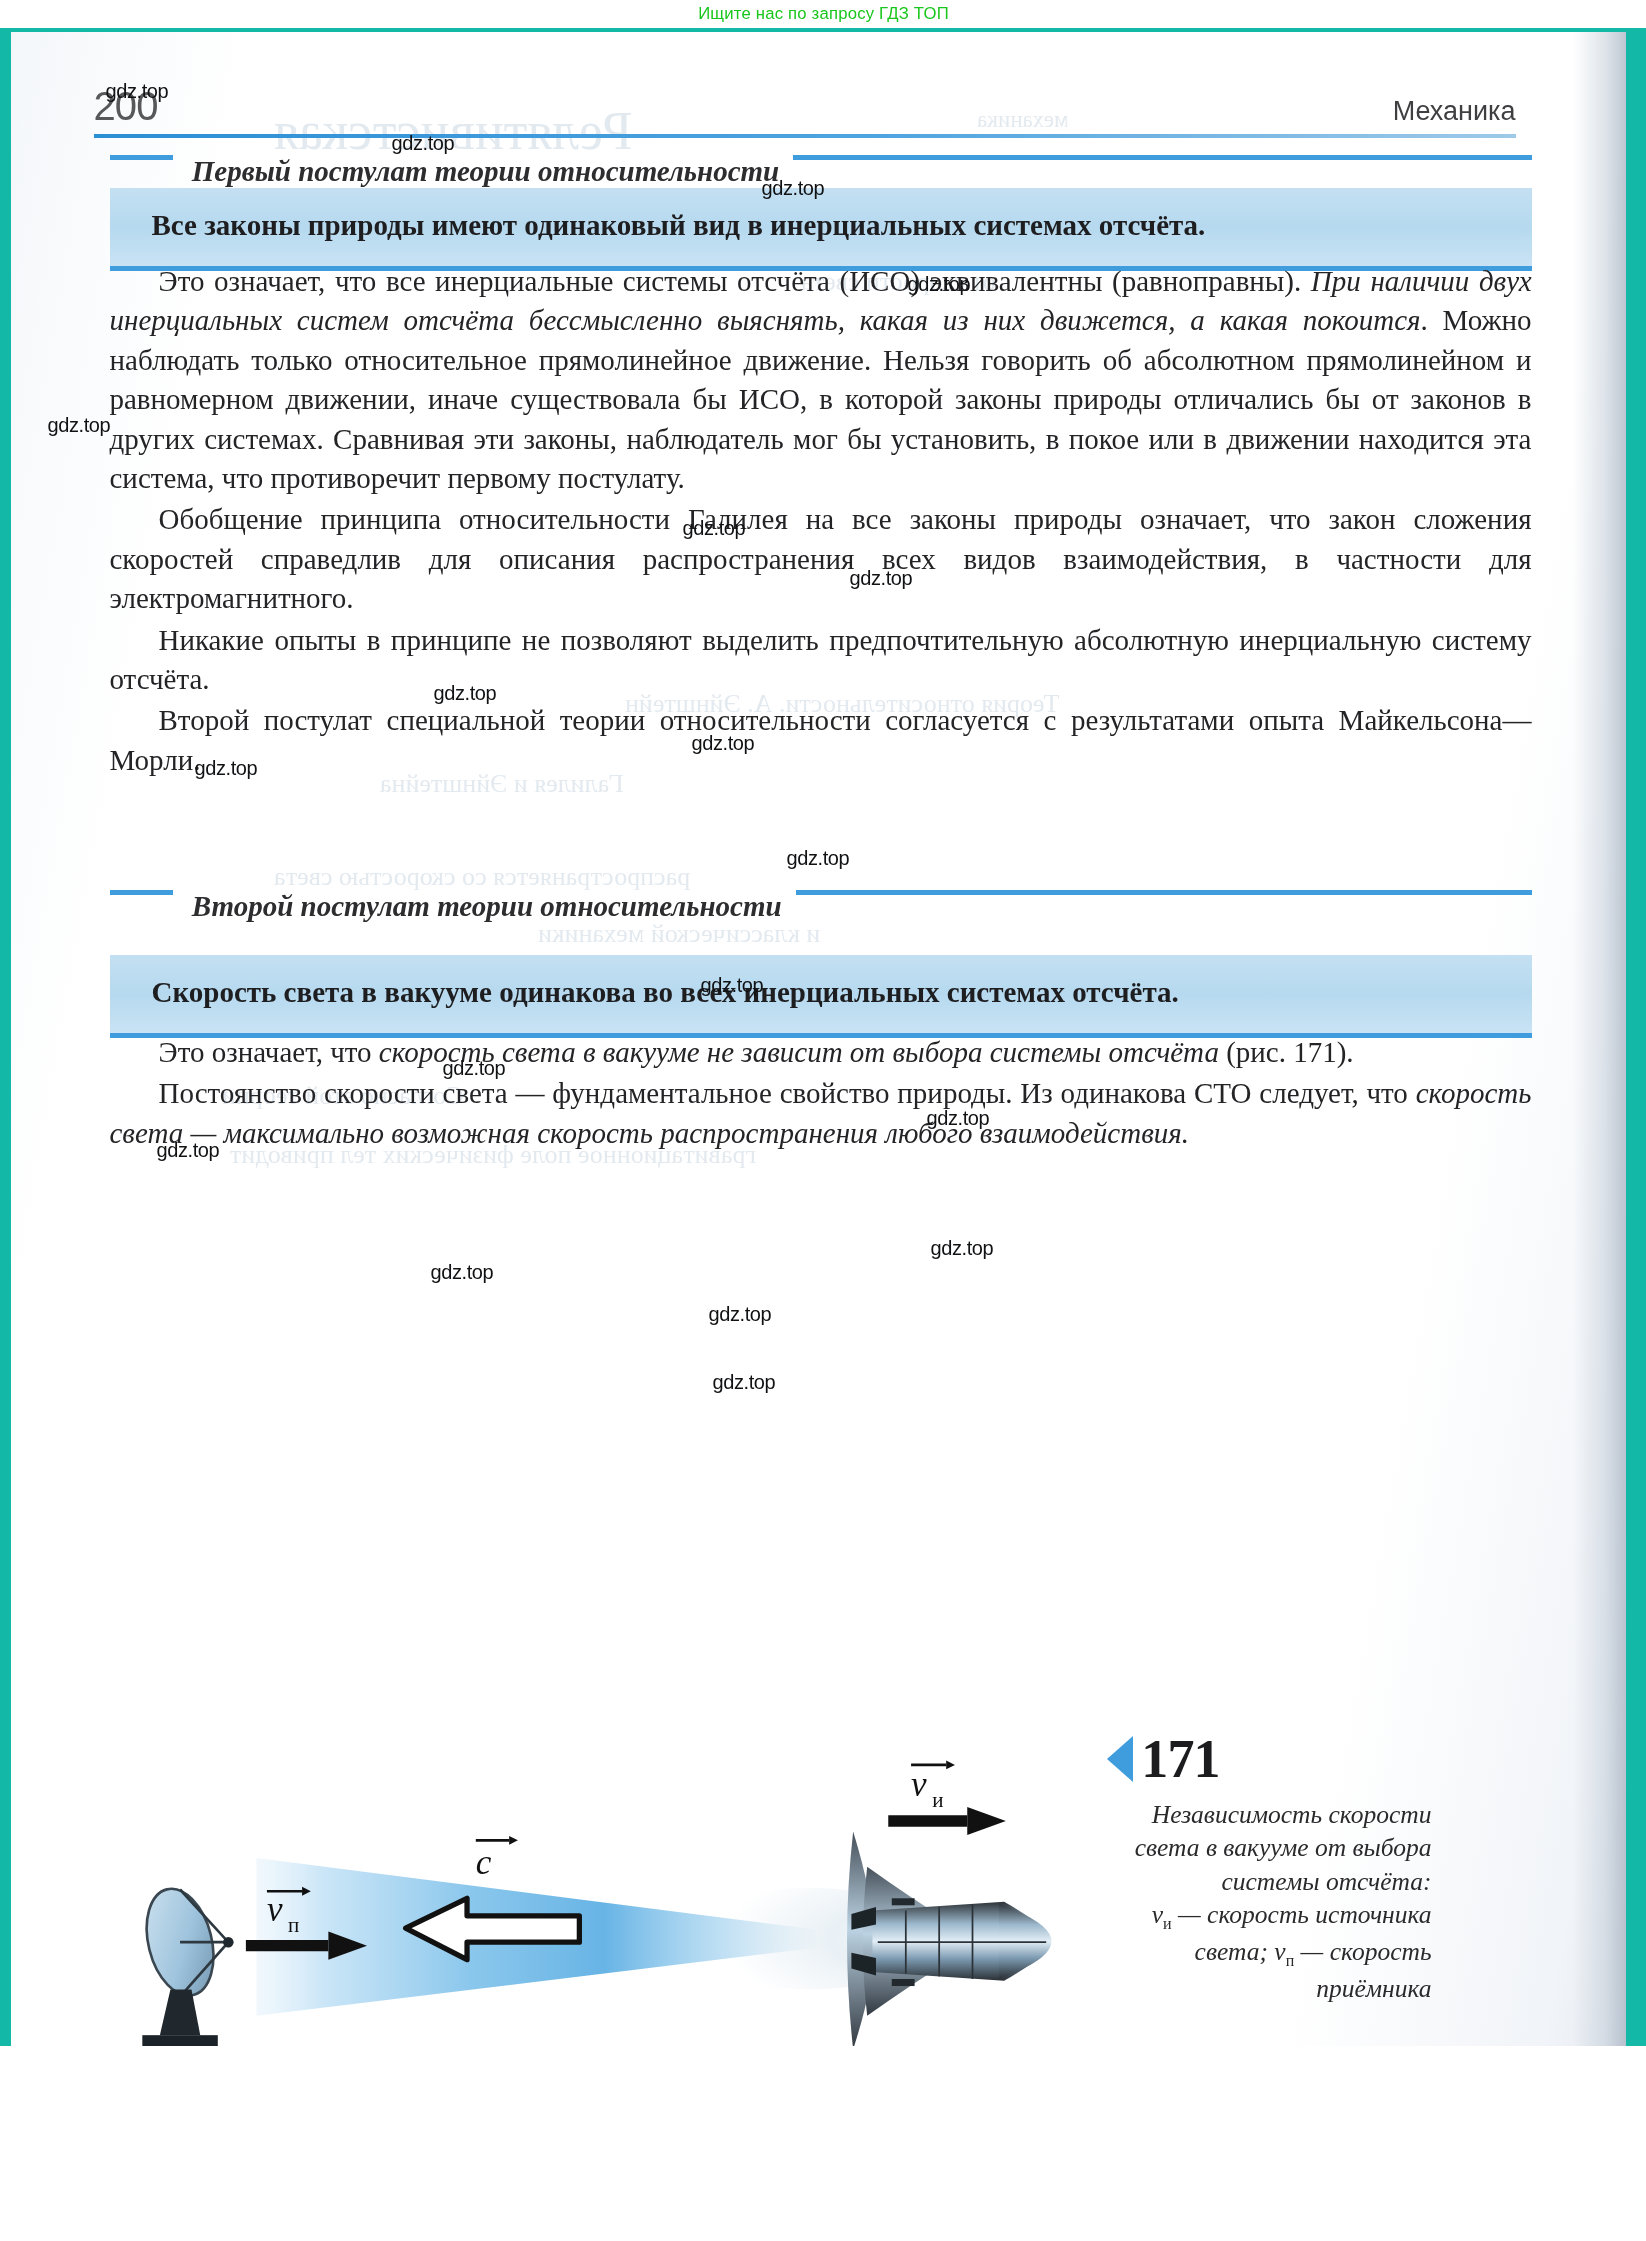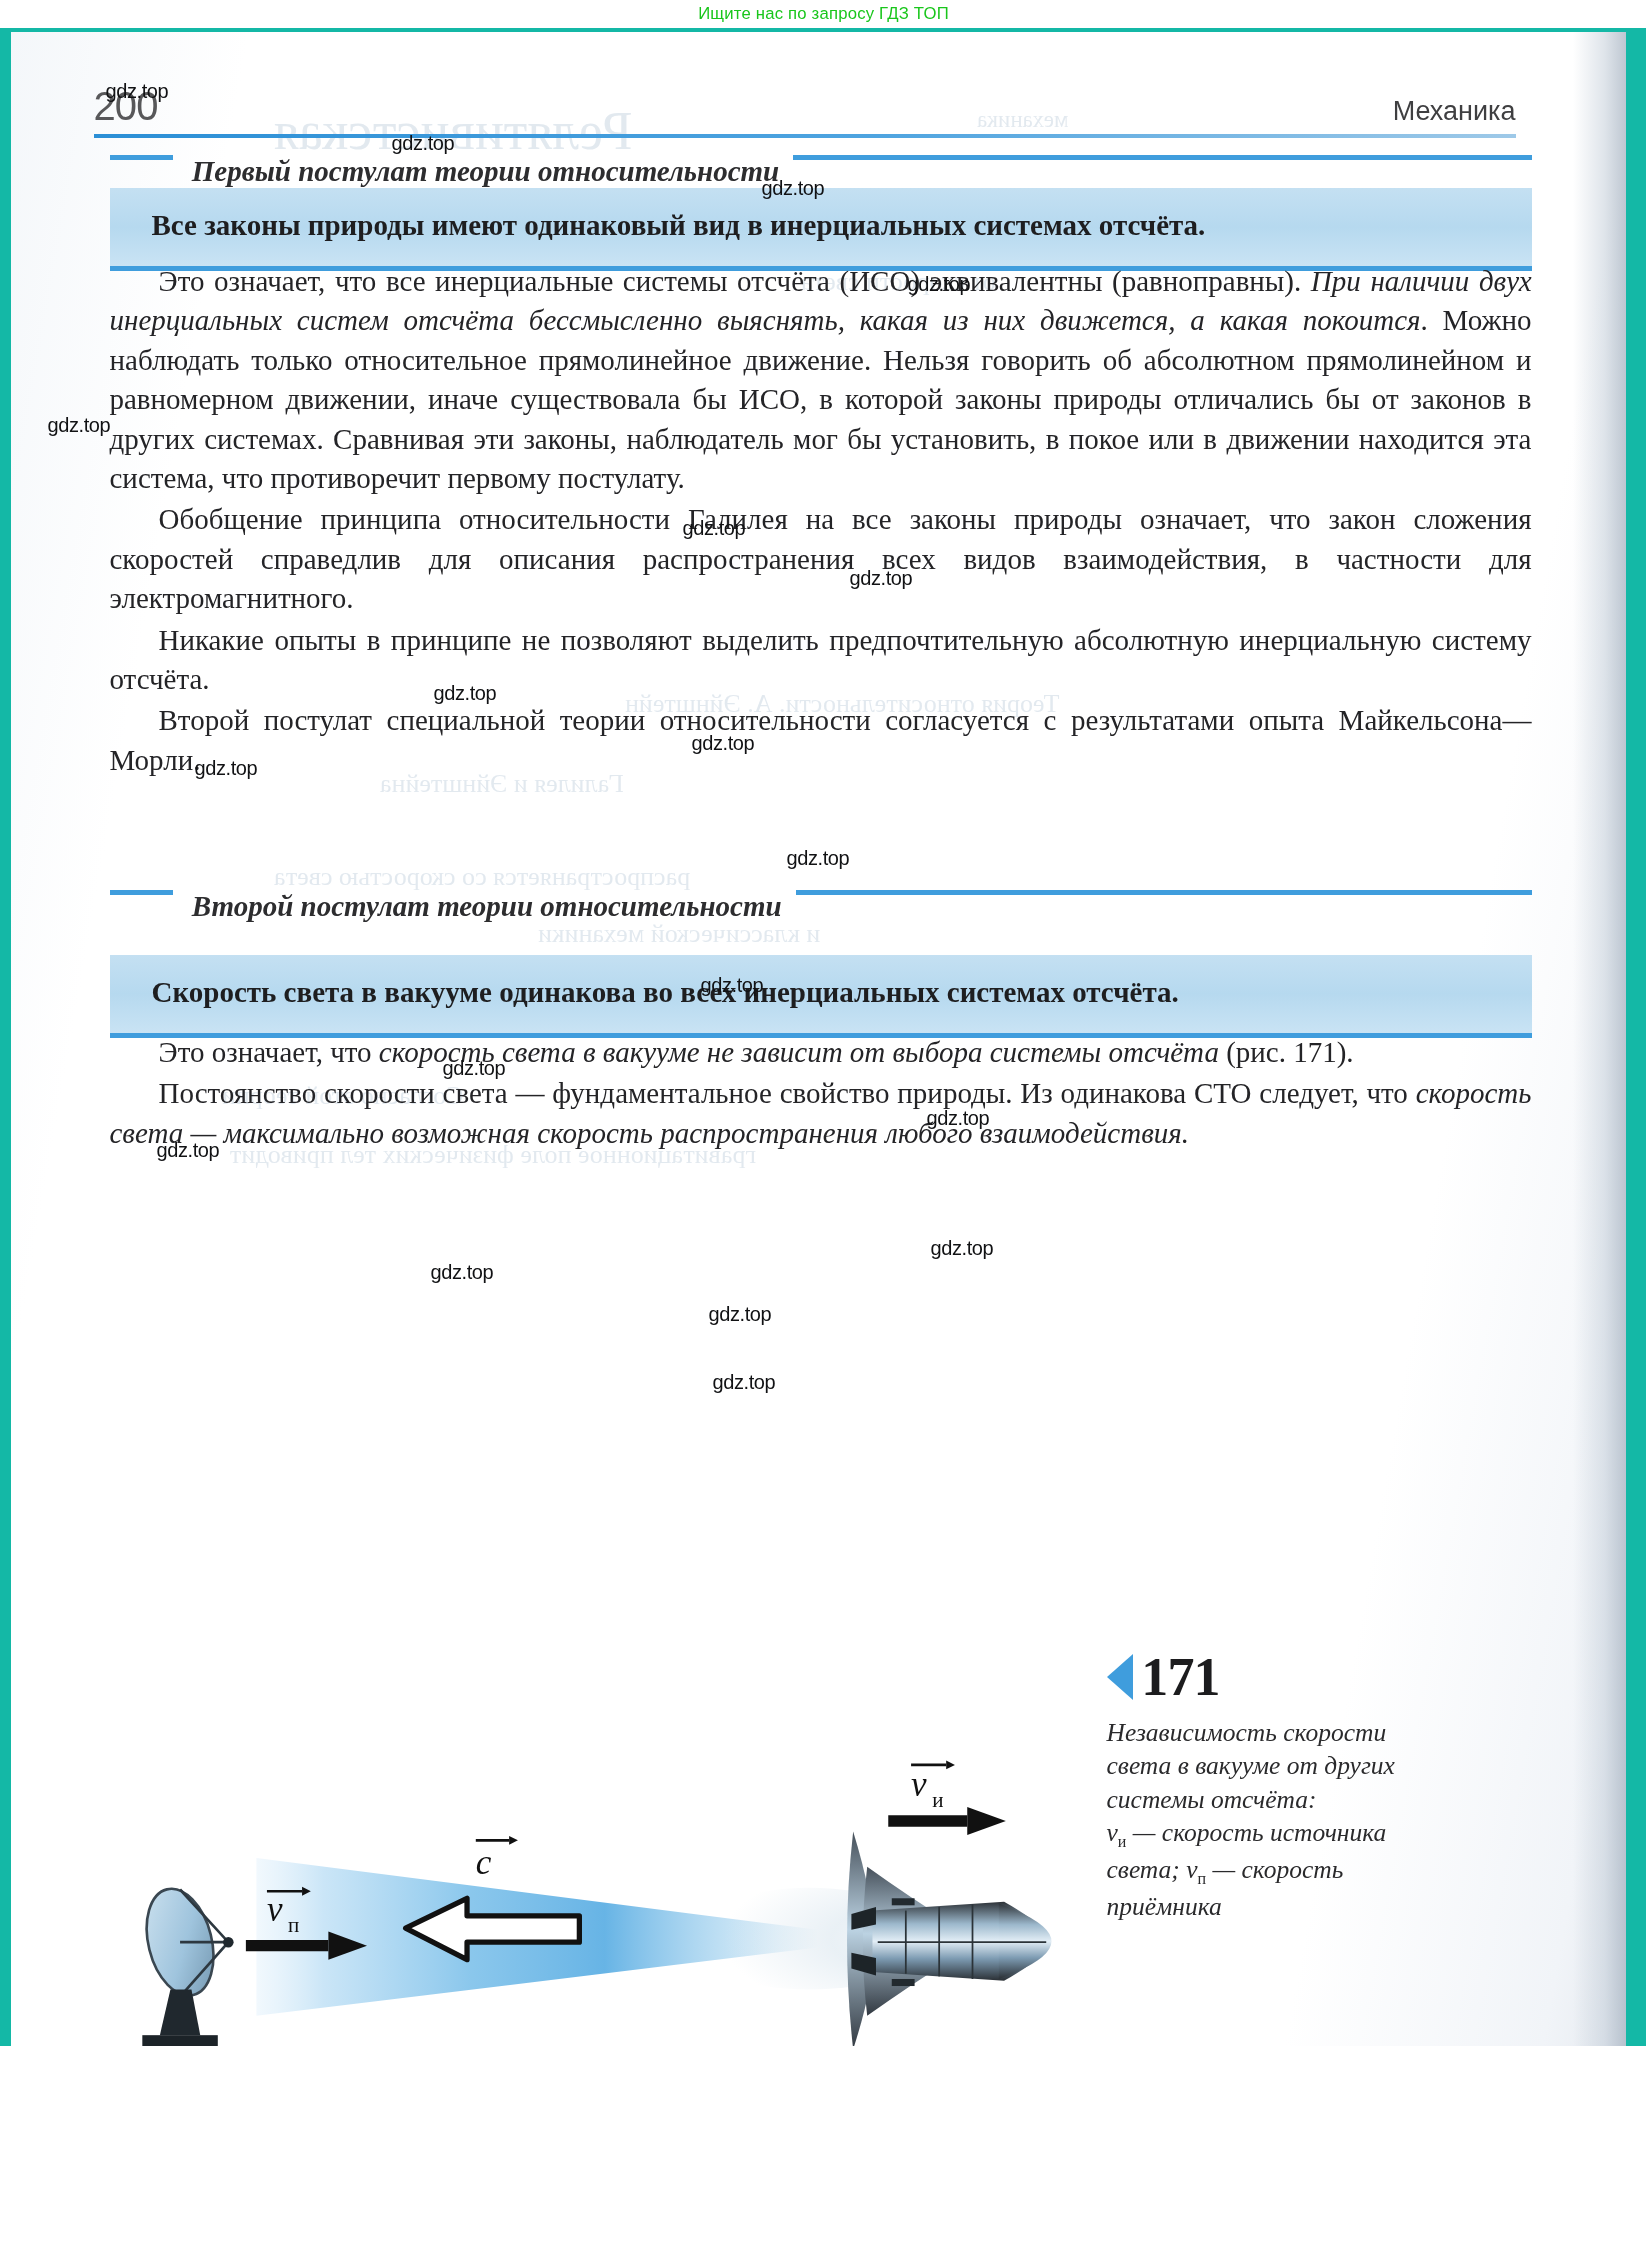--- a/index.html
+++ b/index.html
@@ -167,22 +167,23 @@
     left: 105px;
     top: 1694px;
     width: 939px;
     height: 413px;
   }
   .fig-svg { display: block; }
 
   .fig-caption {
     position: absolute;
     left: 1096px;
-    top: 1618px;
+    top: 1700px;
     width: 325px;
+    text-align: right;
   }
   .fig-num-row {
     display: flex;
     align-items: center;
     gap: 8.8px;
     margin-bottom: 12.3px;
   }
   .fig-tri {
     width: 0; height: 0;
     border-top: 23px solid transparent;
@@ -413,21 +414,21 @@
         </svg>
       </div>
 
       <div class="fig-caption">
         <div class="fig-num-row">
           <span class="fig-tri" style="border-right-color: rgb(63, 157, 221);"></span>
           <span class="fig-num">171</span>
         </div>
         <div class="fig-text">
           <div>Независимость скорости</div>
-          <div>света в вакууме от других</div>
+          <div>света в вакууме от выбора</div>
           <div>системы отсчёта:</div>
           <div><i>v</i><sub>и</sub><span> — скорость источника</span></div>
           <div><i>света; v</i><sub>п</sub><span> — скорость</span></div>
           <div>приёмника</div>
         </div>
       </div>
 
       <div id="wm-host">
           <div class="wm" style="left: 95px; top: 48px;">gdz.top</div>
           <div class="wm" style="left: 381px; top: 100px;">gdz.top</div>

